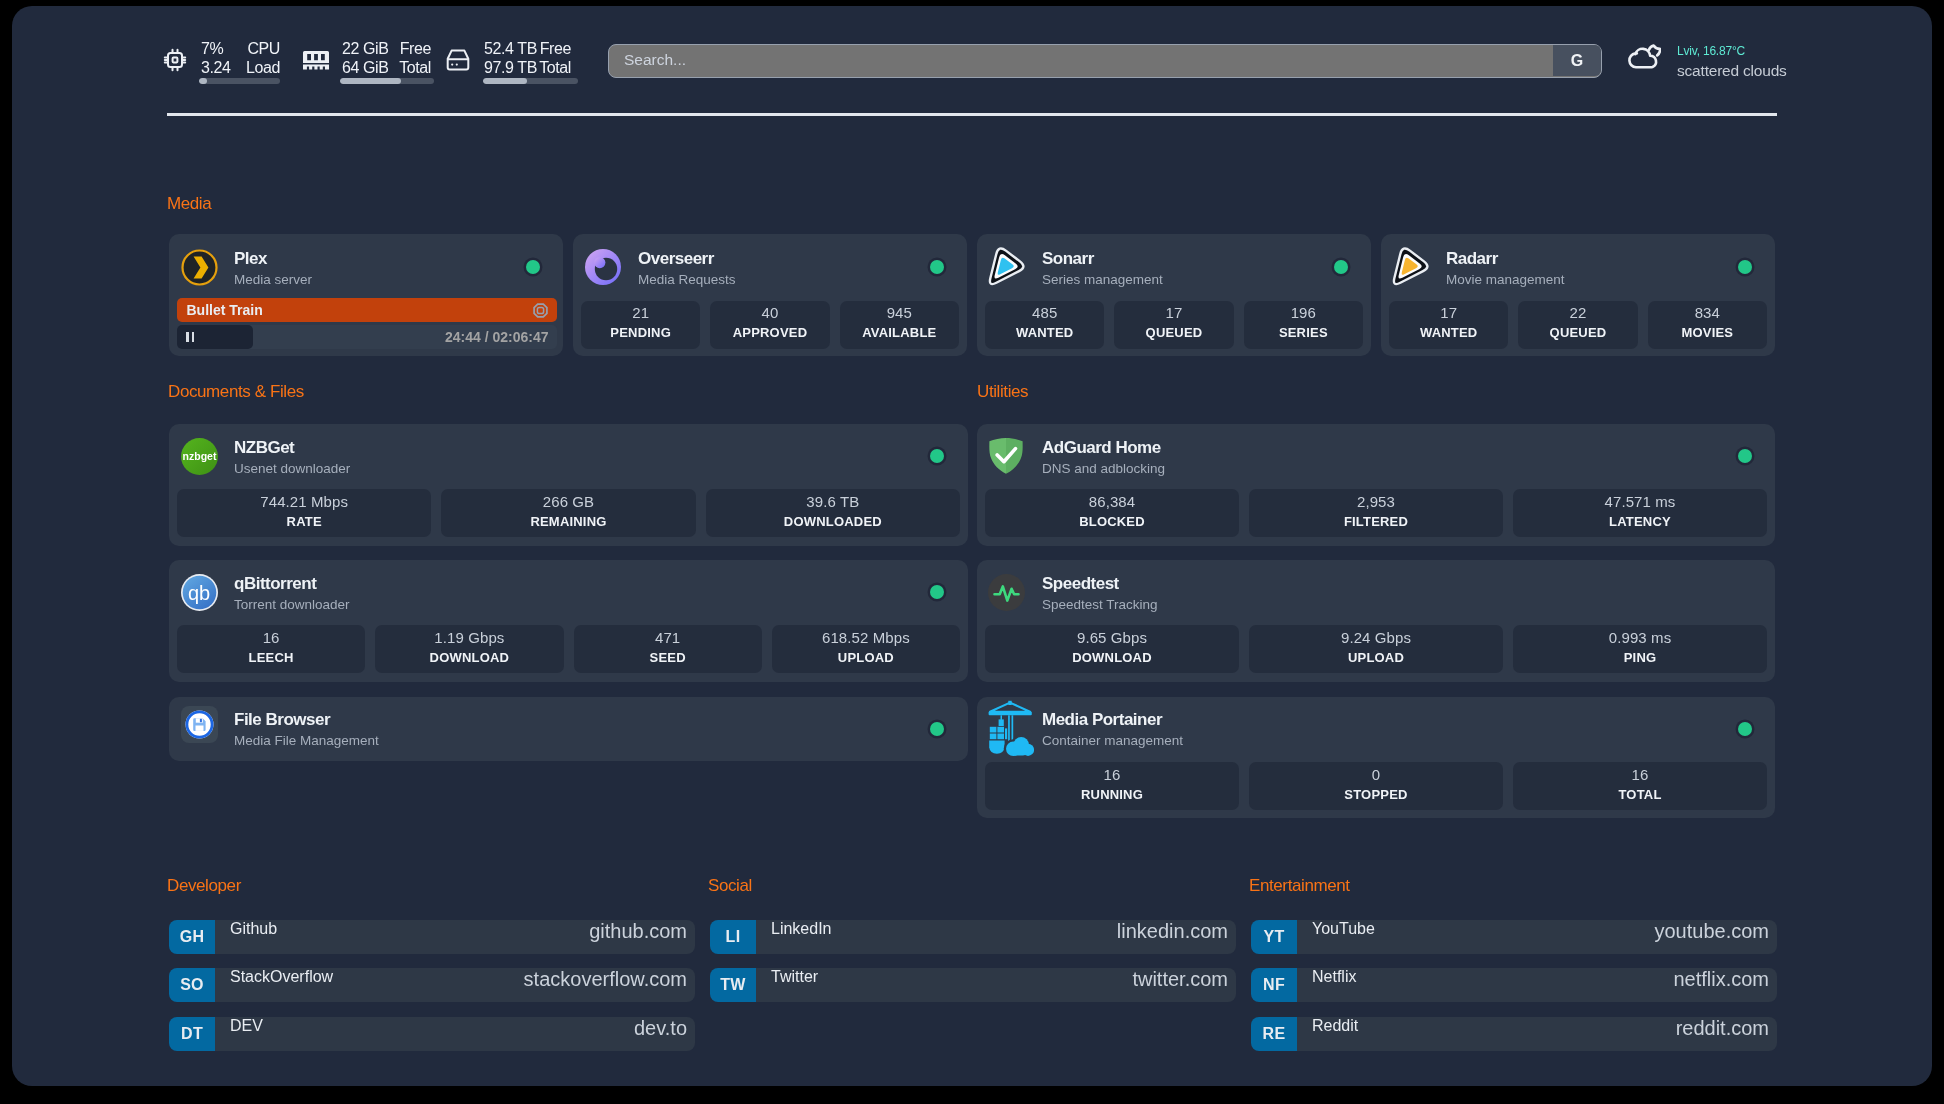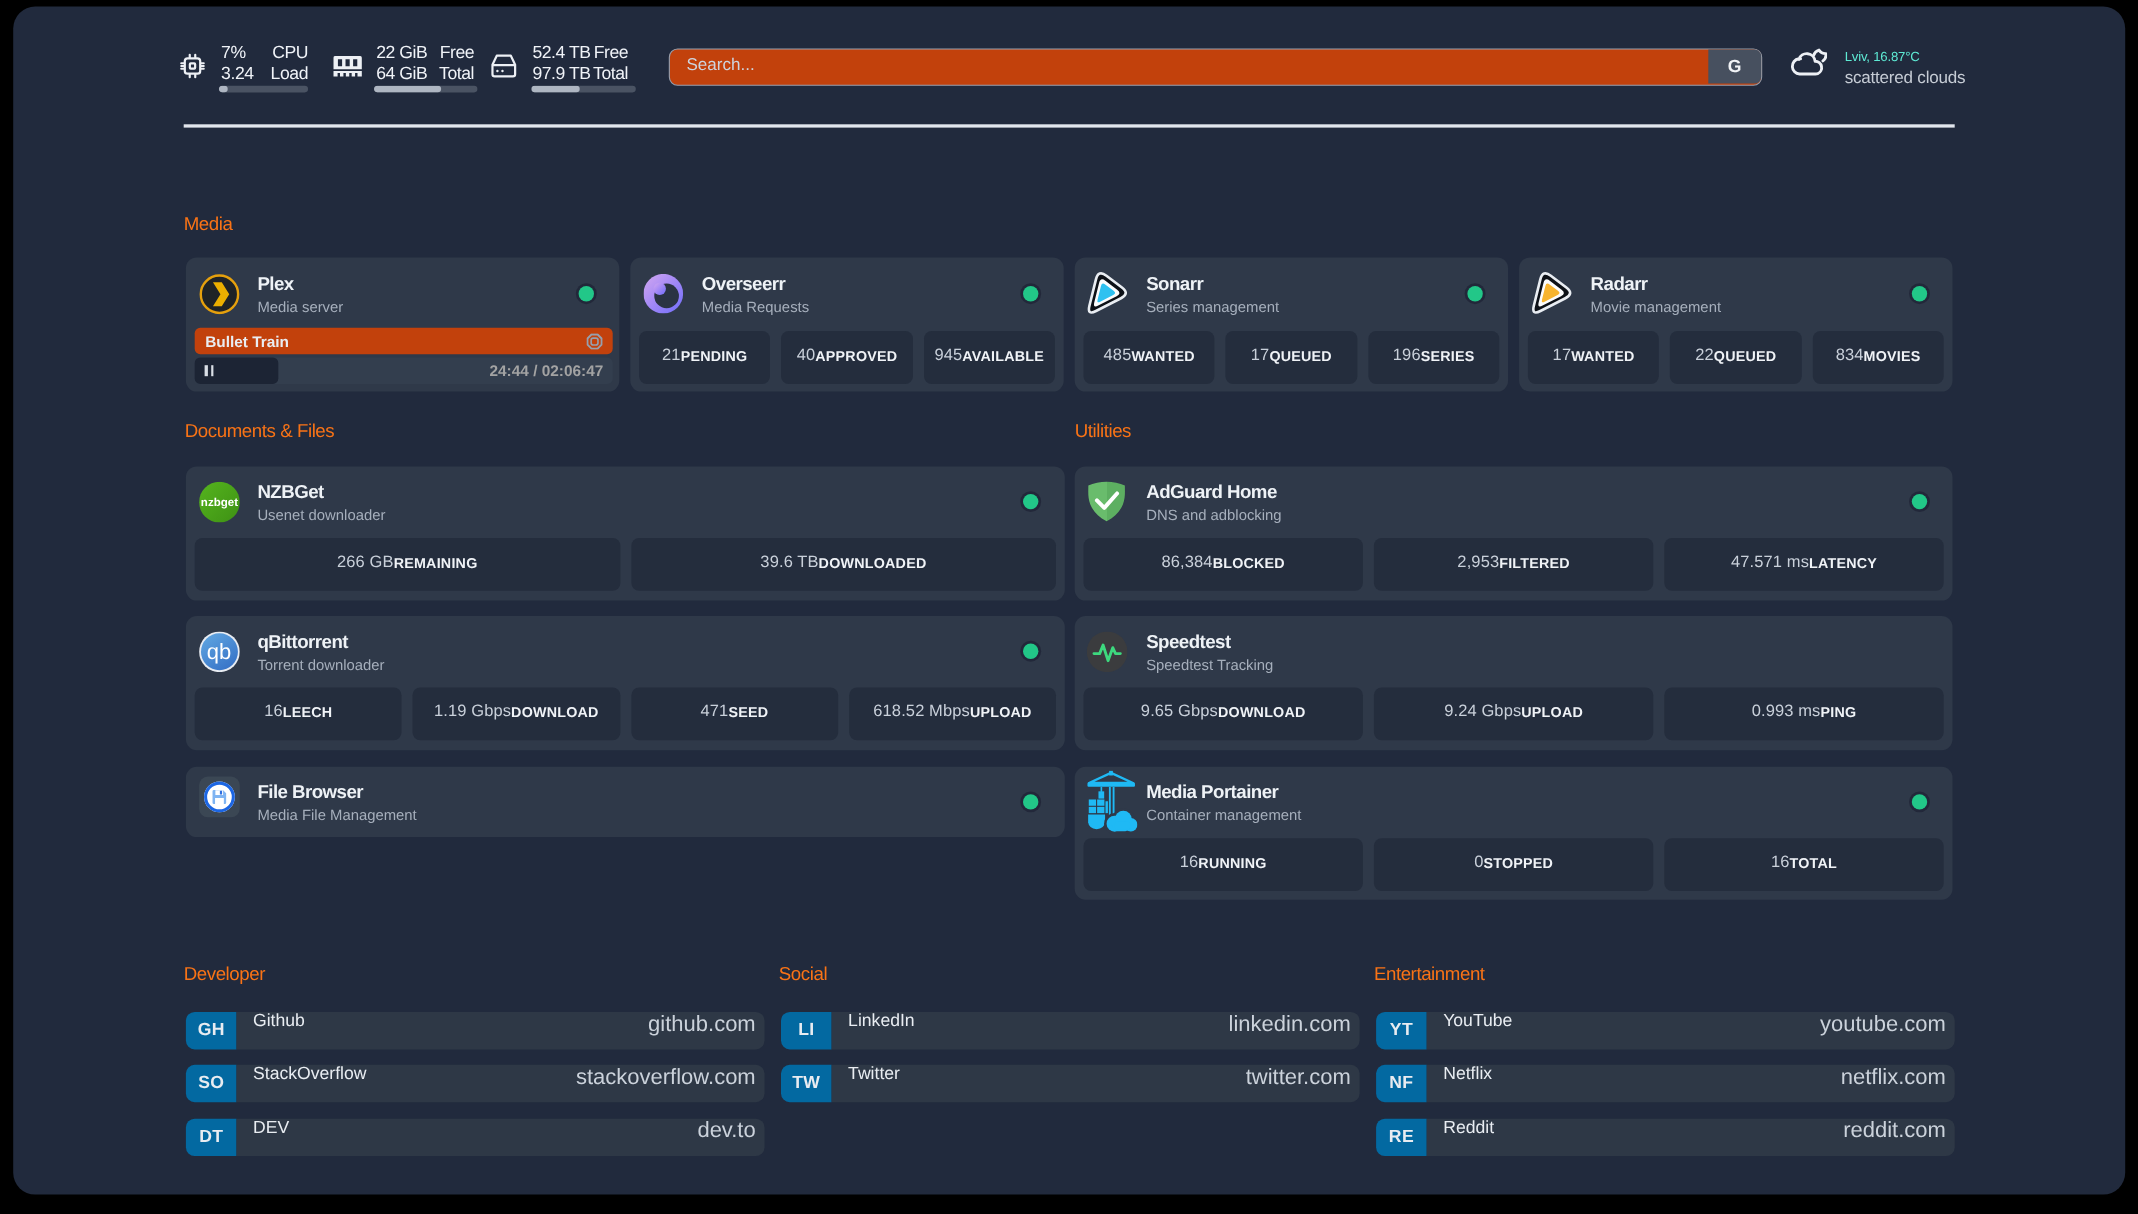--- a/index.html
+++ b/index.html
@@ -1,21 +1,21 @@
 <!DOCTYPE html>
 <html><head>
 <meta charset="utf-8">
 <style>
 *{margin:0;padding:0;box-sizing:border-box}
 html,body{width:1944px;height:1104px;background:#000;font-family:"Liberation Sans",sans-serif;overflow:hidden}
 .abs{position:absolute}
 .panel{position:absolute;left:12px;top:6px;width:1920px;height:1080px;background:#212A3D;border-radius:20px}
 .card{position:absolute;background:#2F3949;border-radius:10px}
 .boxrow{position:absolute;display:flex;gap:10px}
-.box{flex:1 1 0;background:#242D3D;border-radius:7px;display:flex;flex-direction:row;align-items:center;justify-content:center;padding-bottom:5px}
+.box{flex:1 1 0;background:#242D3D;border-radius:7px;display:flex;flex-direction:column;align-items:center;justify-content:center;padding-bottom:5px}
 .bval{font-size:15px;color:#C9D0DA;line-height:19px;letter-spacing:.1px}
 .blab{font-size:13px;font-weight:700;color:#F0F3F7;line-height:16px;letter-spacing:.2px;margin-top:3px}
 .ctitle{font-size:17px;font-weight:700;color:#EEF2F6;line-height:23px;letter-spacing:-.5px}
 .csub{font-size:13.5px;color:#A6AFBC;line-height:18px;margin-top:1px}
 .dot{position:absolute;width:14px;height:14px;border-radius:50%;background:#22C788;box-shadow:0 0 0 2.5px rgba(20,20,40,.45)}
 .sect{position:absolute;font-size:17px;font-weight:400;color:#f97316;letter-spacing:-.4px}
 .pfx{position:absolute;background:#0369a1;border-radius:8px 0 0 8px;display:flex;align-items:center;justify-content:center;font-size:16px;font-weight:600;color:#E8ECF1;letter-spacing:.3px}
 .lrow{position:absolute;background:#2E3846;border-radius:0 8px 8px 0;display:flex;align-items:flex-start;justify-content:space-between}
 .lname{font-size:16px;color:#E9EDF2;padding-left:15px;font-weight:400}
 .lurl{font-size:20px;color:#CBD2DB;padding-right:8px}
@@ -54,21 +54,21 @@
 <path d="M2.2 10.2 h19.6"></path>
 <circle cx="6.2" cy="15.6" r="1.1" fill="#EDF0F5" stroke="none"></circle>
 <circle cx="10.8" cy="15.6" r="1.1" fill="#EDF0F5" stroke="none"></circle>
 </svg>
 <div class="hval" style="left:484px;top:38.6px">52.4 TB<br>97.9 TB</div>
 <div class="hlab" style="left:521px;top:38.6px;width:50px">Free<br>Total</div>
 <div class="pbar" style="left:483px;top:77.5px;width:95px">
     <div class="pfill" style="width:44px"></div>
   </div>
 
-<div class="abs" style="left:608px;top:44px;width:994px;height:34px;border:1.5px solid #97A0AE;border-radius:8px;background:#c2410c">
+<div class="abs" style="left:608px;top:44px;width:994px;height:34px;border:1.5px solid #97A0AE;border-radius:8px;background:#737373">
   <div class="abs" style="left:15px;top:6px;font-size:15.5px;color:#CED4DE">Search...</div>
   <div class="abs" style="right:0;top:0;width:48px;height:31px;background:#47505F;border-radius:0 6px 6px 0;display:flex;align-items:center;justify-content:center;font-size:16px;font-weight:600;color:#F1F3F6">G</div>
 </div>
 
 <svg class="abs" style="left:1625px;top:42px" width="36" height="32" viewBox="0 0 36 32" fill="none" stroke="#EDF0F5" stroke-width="2.6" stroke-linejoin="round" stroke-linecap="round">
 <path d="M23.8 8.2 a7 7 0 0 1 4.8 -4.7 a7.2 7.2 0 0 0 6.3 3.3 a7 7 0 0 1 -2.7 6.6"></path>
 <path d="M10.3 12.1 a7.6 7.6 0 0 1 14.8 1.6 a5.9 5.9 0 0 1 2.4 11.3 q-0.8 0.3 -2.1 0.3 H11 a7 7 0 0 1 -0.7 -13.9 q0.8 -0.1 1.6 0"></path>
 </svg>
 <div class="abs" style="left:1677px;top:41px;font-size:12px;line-height:20px;color:#5eead4;font-weight:500;letter-spacing:-.2px">Lviv, 16.87°C</div>
 <div class="abs" style="left:1677px;top:61px;font-size:15.5px;line-height:20px;color:#C6CCD5;letter-spacing:-.2px">scattered clouds</div>
@@ -201,20 +201,24 @@
     </defs>
 <circle cx="18.5" cy="18.5" r="18.5" fill="url(#nzg)"></circle>
 <text x="18.5" y="22.3" font-size="10.5" font-weight="700" fill="#FFFFFF" text-anchor="middle" font-family="Liberation Sans,sans-serif">nzbget</text>
 </svg>
 <div class="abs" style="left:234px;top:436px">
   <div class="ctitle">NZBGet</div>
   <div class="csub">Usenet downloader</div>
 </div>
 <div class="dot" style="left:930px;top:449px"></div>
 <div class="boxrow" style="left:177px;top:489px;width:783px;height:48px">
+  <div class="box">
+      <div class="bval">744.21 Mbps</div>
+      <div class="blab">RATE</div>
+    </div>
   <div class="box">
       <div class="bval">266 GB</div>
       <div class="blab">REMAINING</div>
     </div>
   <div class="box">
       <div class="bval">39.6 TB</div>
       <div class="blab">DOWNLOADED</div>
     </div>
 </div>
 

